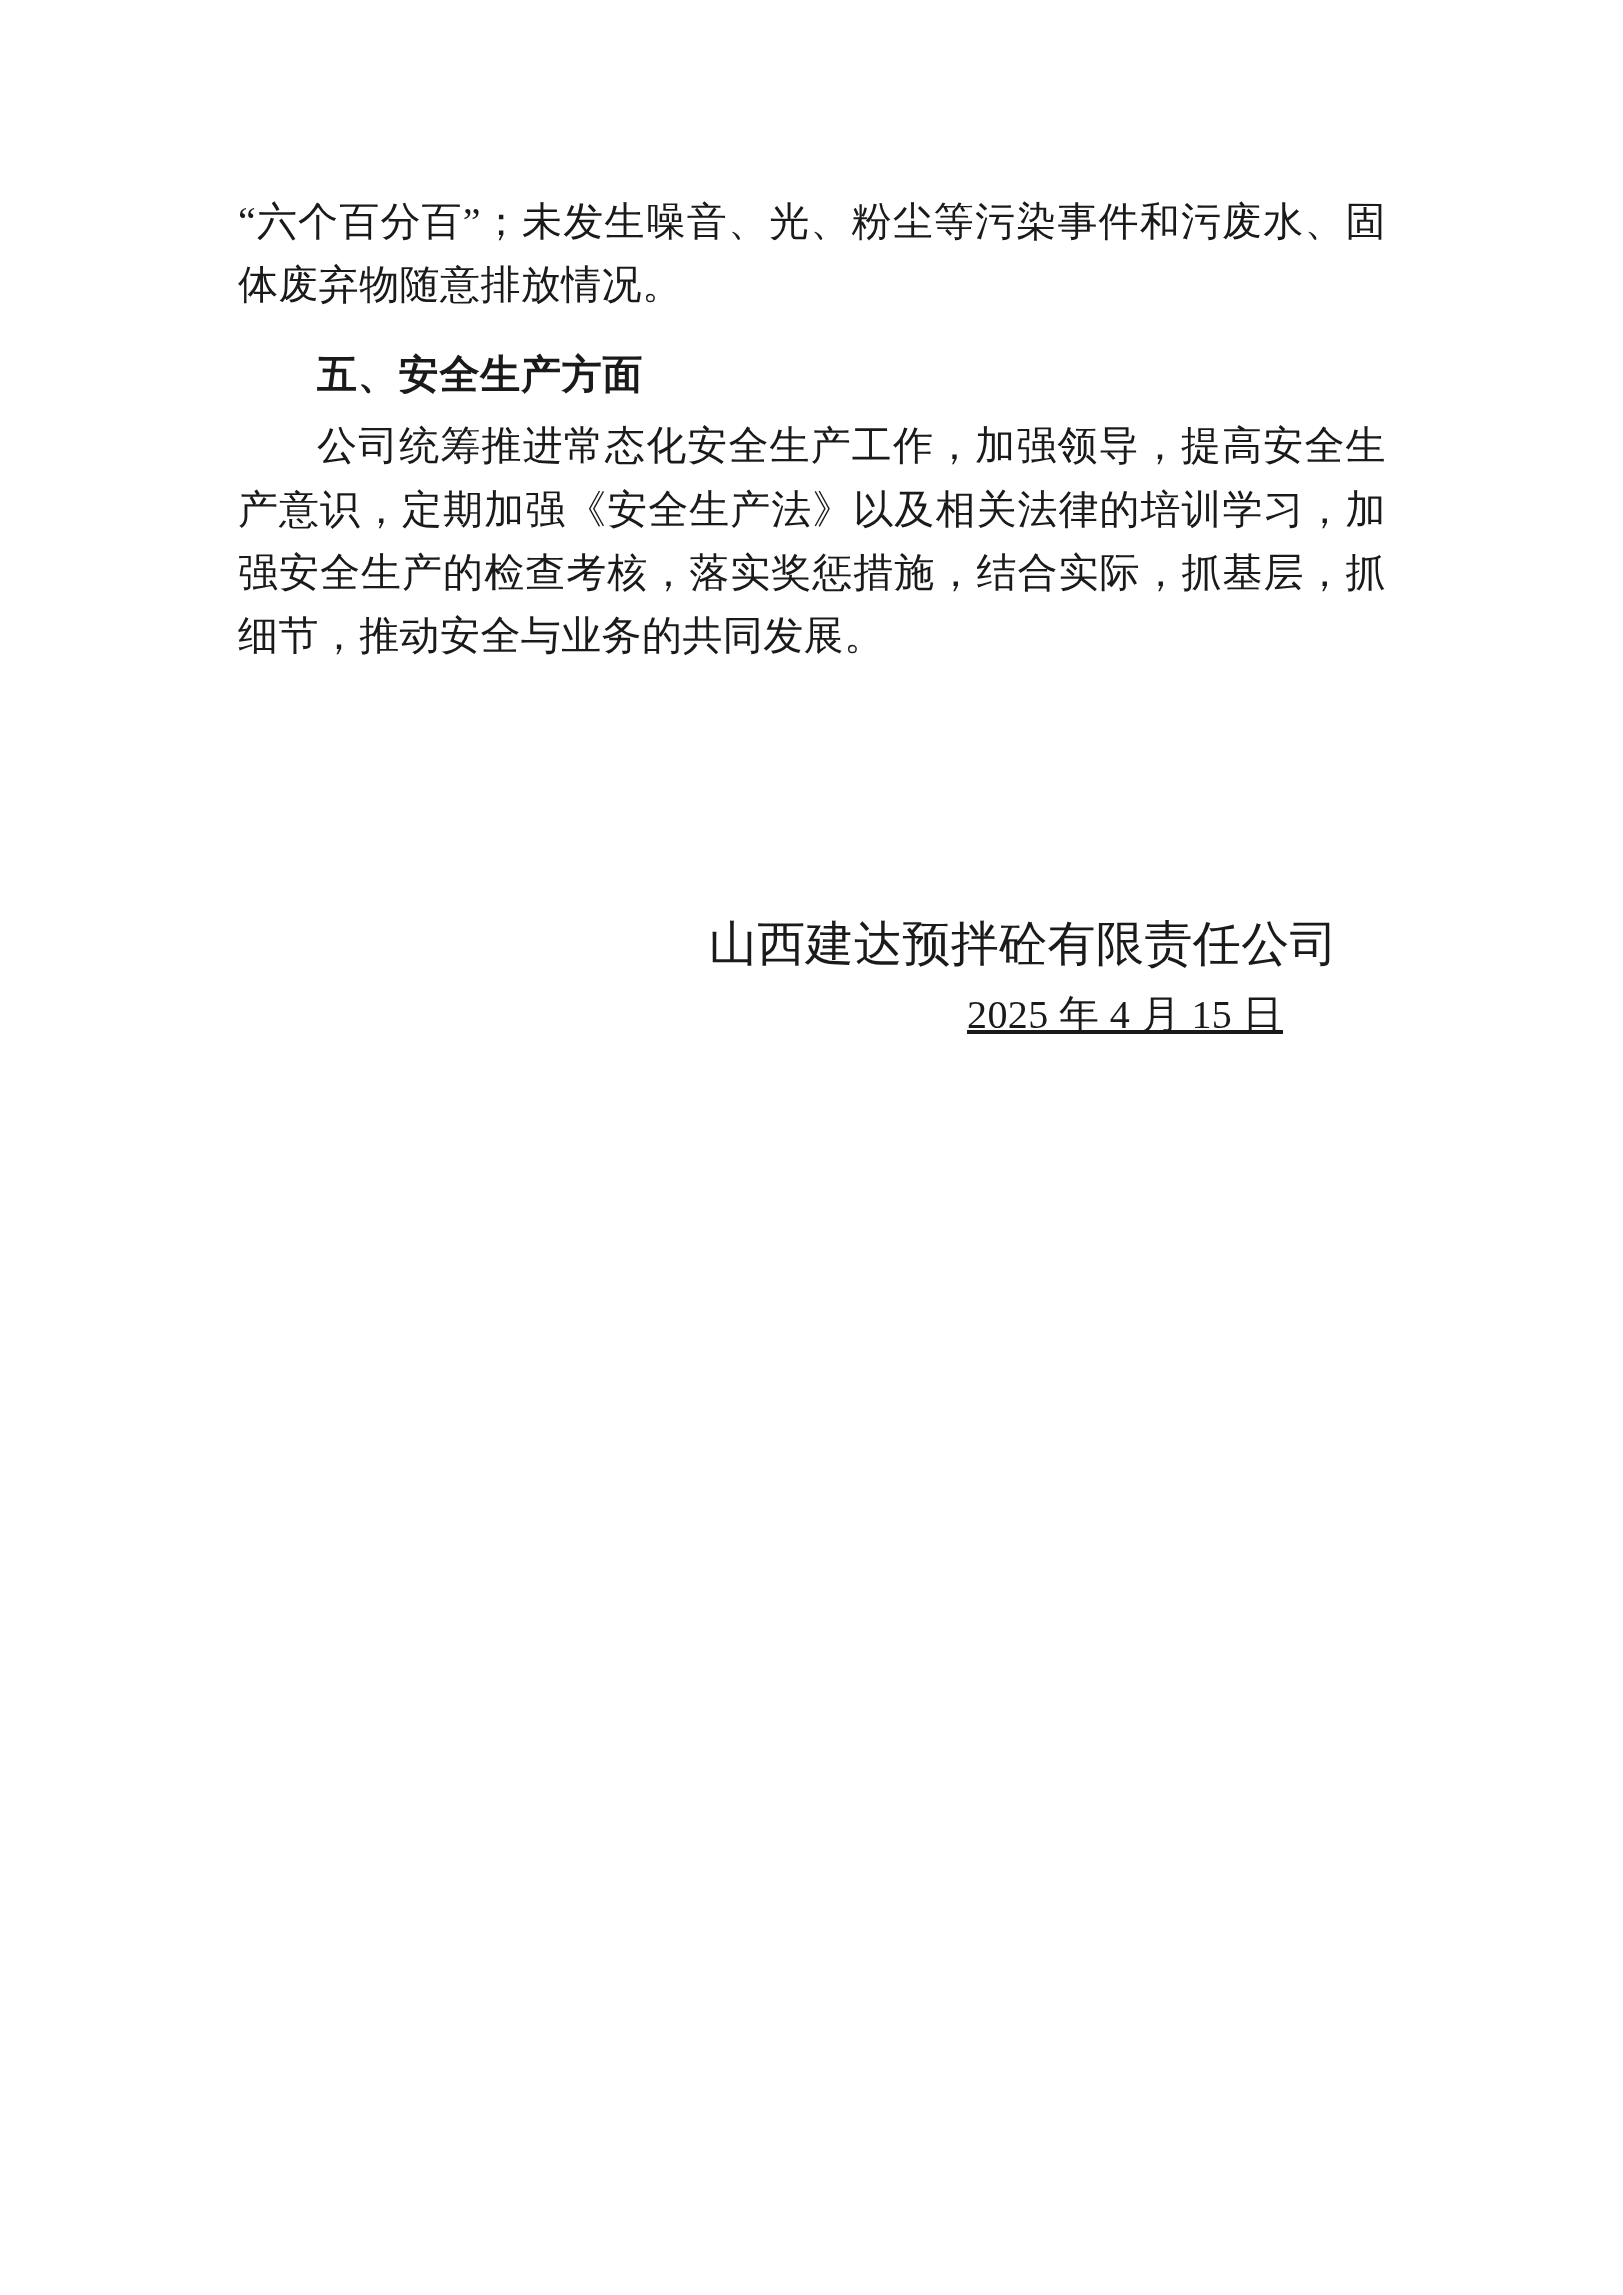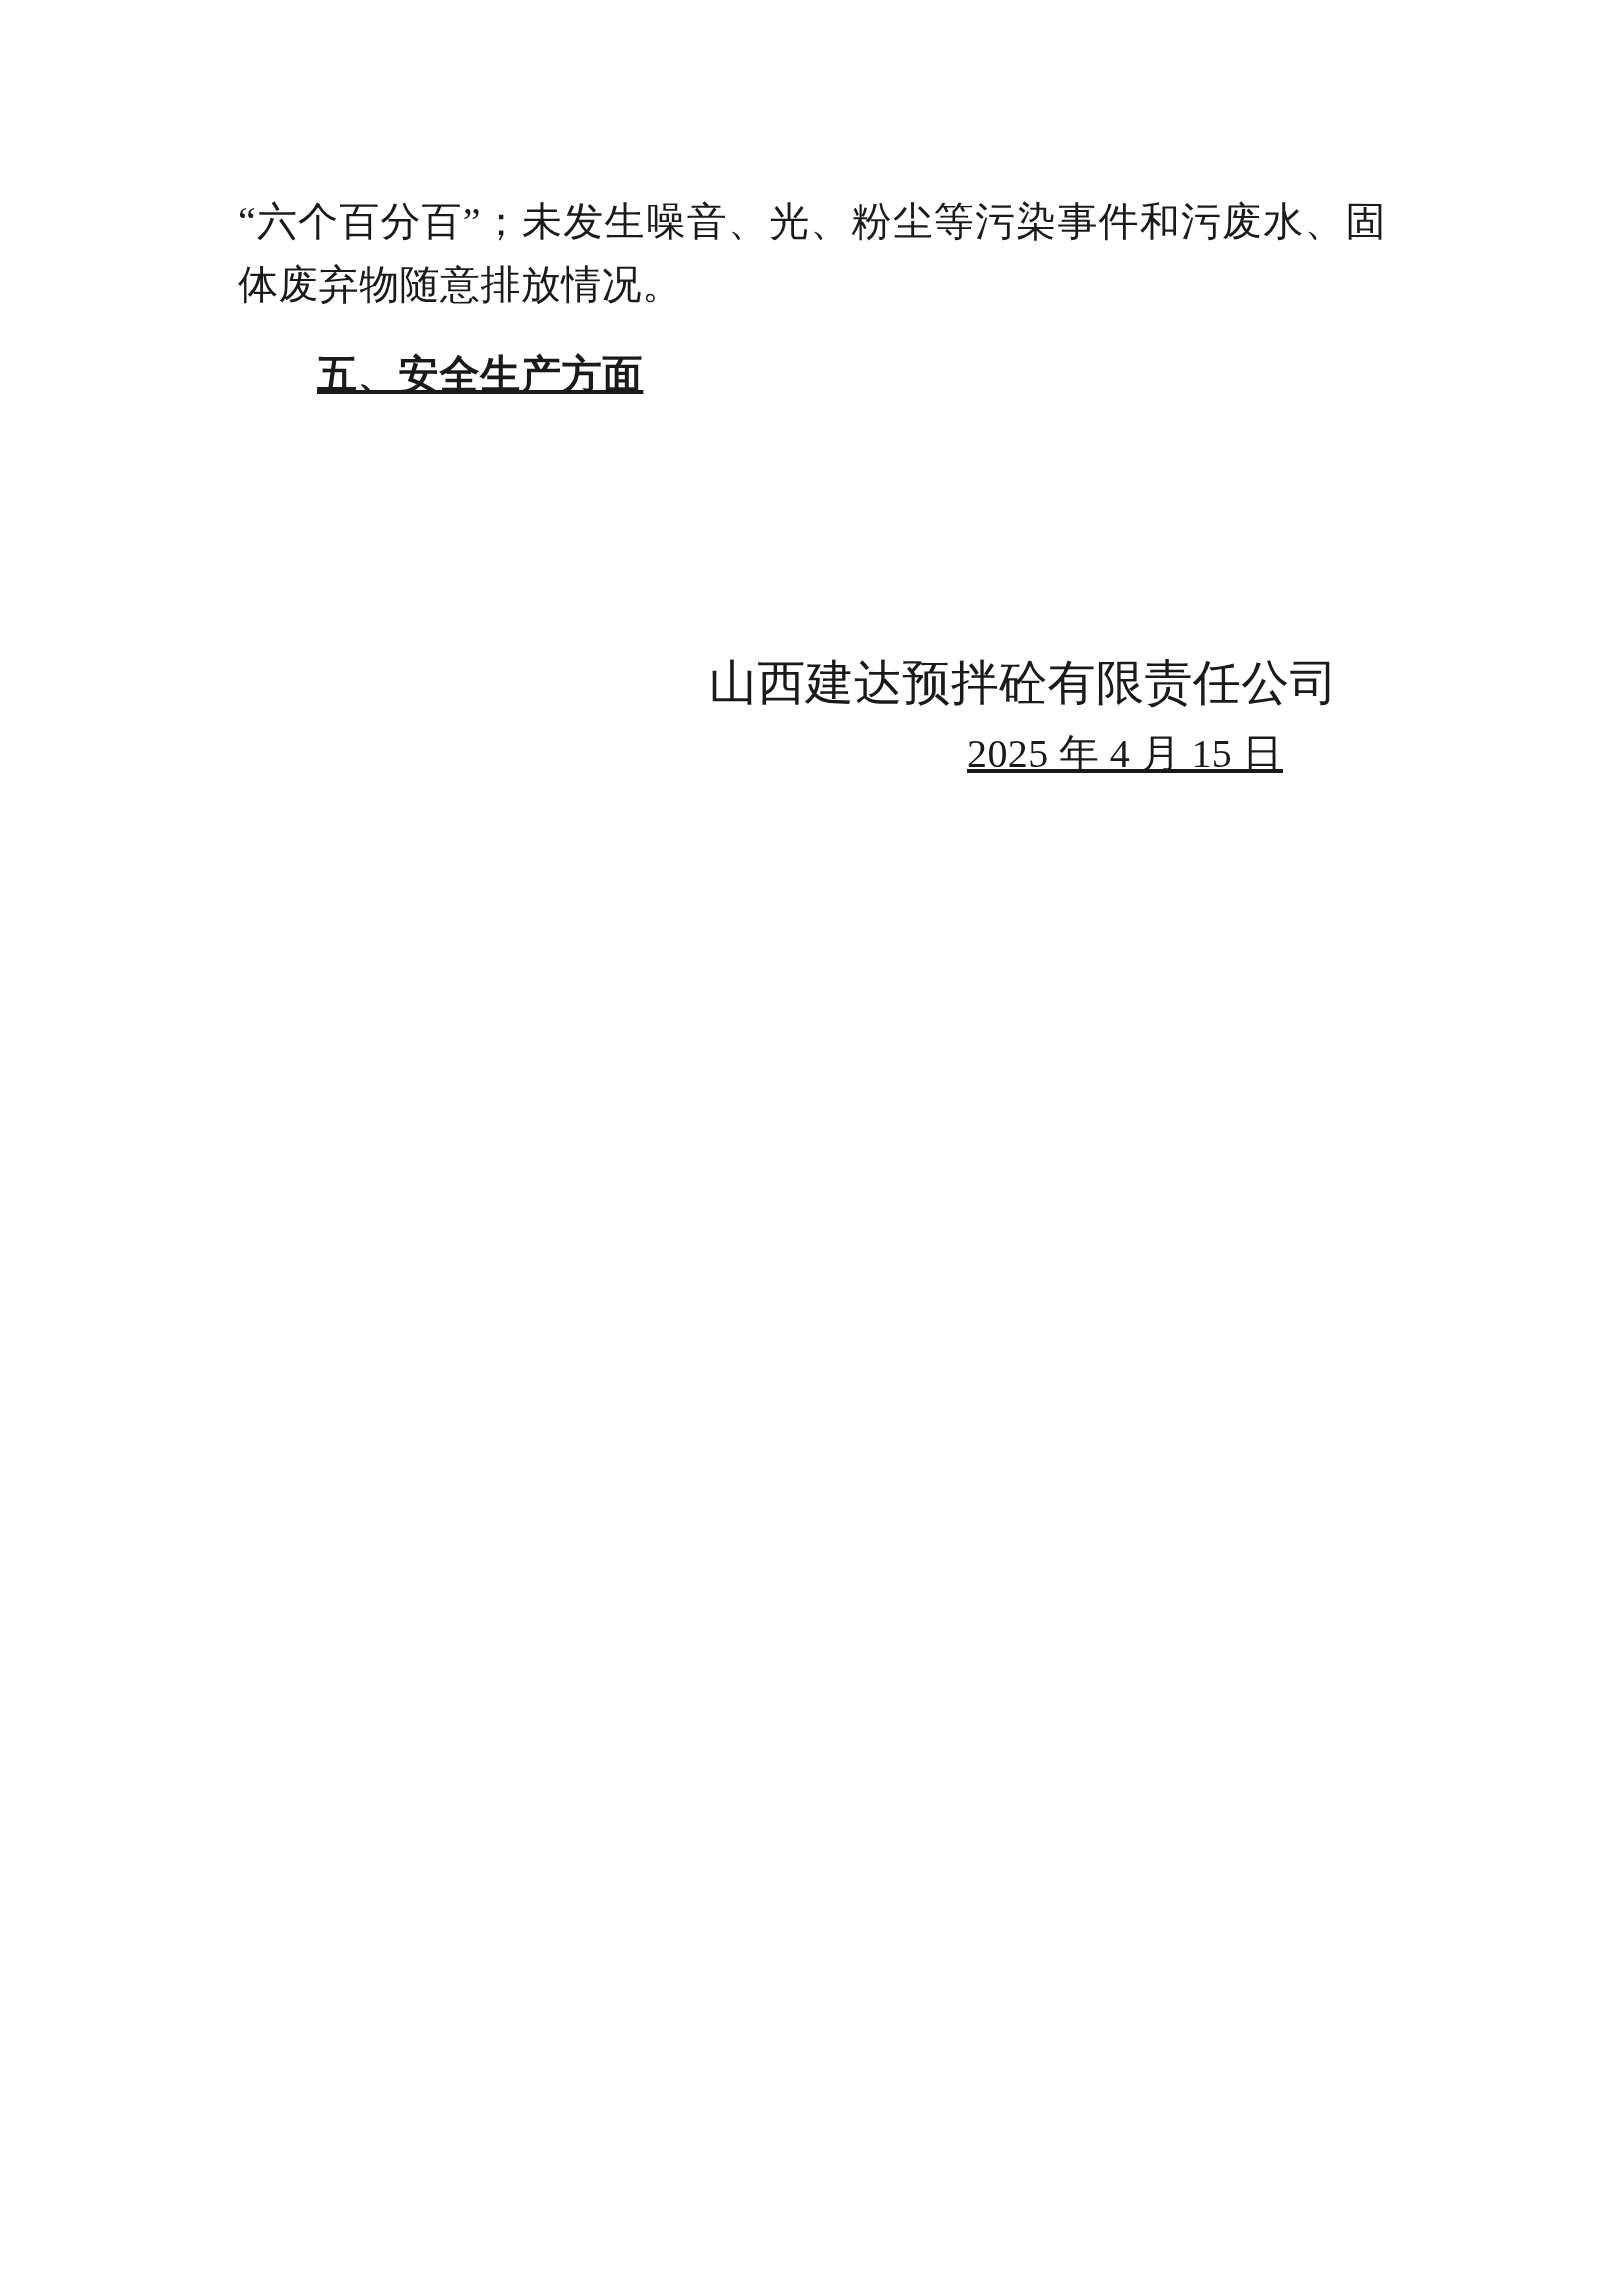--- a/index.html
+++ b/index.html
@@ -36,21 +36,20 @@
   .para.indent {
     text-indent: 79px;
   }
   .heading {
     font-size: 40px;
     line-height: 1.58;
     font-weight: bold;
     text-indent: 79px;
     margin: 11px 0 8px 0;
     letter-spacing: 0.8px;
-    text-decoration: underline;
   }
   .block-gap {
     height: 12.7px;
   }
   .signature {
     margin-top: 238px;
     text-align: right;
     padding-right: 48px;
   }
   .sig-line {
@@ -71,20 +70,21 @@
 
 <div class="page">
   <div class="content">
 
     <p class="para">“六个百分百”；未发生噪音、光、粉尘等污染事件和污废水、固体废弃物随意排放情况。</p>
 
     <div class="block-gap"></div>
 
     <h2 class="heading">五、安全生产方面</h2>
 
+    <p class="para indent">公司统筹推进常态化安全生产工作，加强领导，提高安全生产意识，定期加强《安全生产法》以及相关法律的培训学习，加强安全生产的检查考核，落实奖惩措施，结合实际，抓基层，抓细节，推动安全与业务的共同发展。</p>
 
 
     <div class="signature">
       <div class="sig-line">山西建达预拌砼有限责任公司</div>
       <div class="sig-date">2025 年 4 月 15 日</div>
     </div>
 
   </div>
 </div>
 

